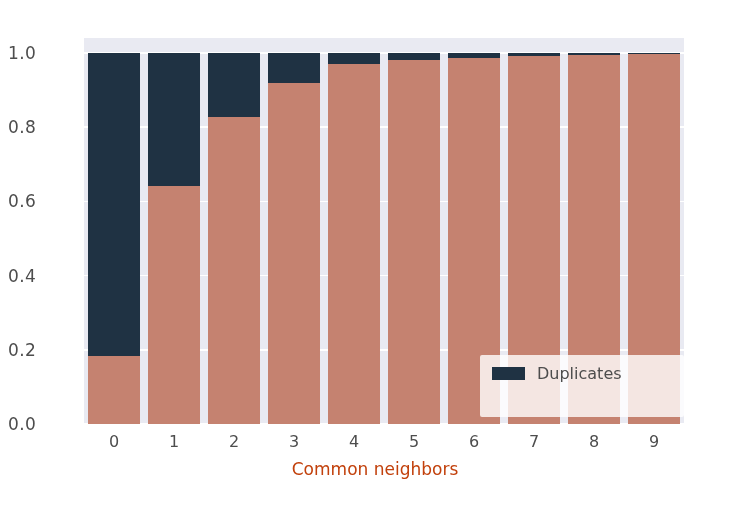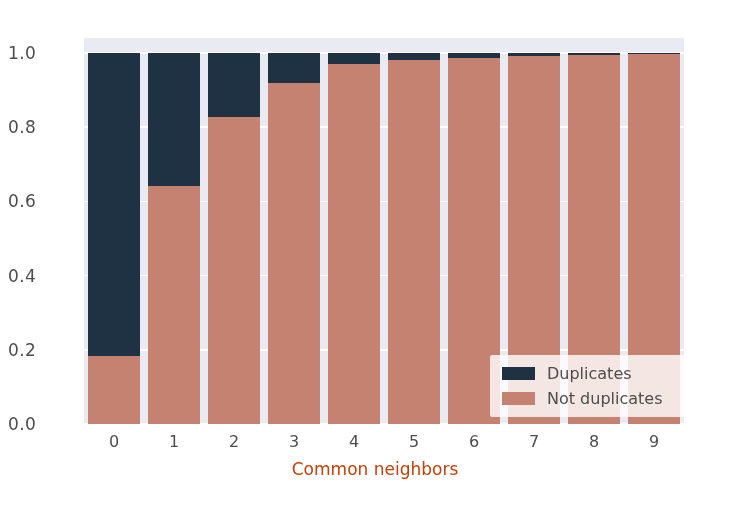--- a/index.html
+++ b/index.html
@@ -104,21 +104,20 @@
     top: 355px;
     width: 204px;
     height: 62px;
     background: rgba(255,255,255,0.80);
     border-radius: 2px;
     box-sizing: border-box;
     padding: 8px 10px 8px 12px;
     display: flex;
     flex-direction: column;
     justify-content: space-between;
-    margin-left: 10px;
   }
   .legend-row {
     display: flex;
     align-items: center;
     height: 21px;
   }
   .legend-swatch {
     width: 33px;
     height: 13px;
     margin-right: 12px;
@@ -209,19 +208,15 @@
       <div class="xtick" style="left: 654px;">9</div>
     </div>
 
   <div id="xlabel">Common neighbors</div>
 
   <div id="legend">
     <div class="legend-row">
       <span class="legend-swatch" style="background: rgb(31, 50, 67);"></span>
       <span class="legend-label">Duplicates</span>
     </div>
-    <div class="legend-row">
-      <span class="legend-swatch" style="background: rgb(197, 130, 112);"></span>
-      <span class="legend-label">Not duplicates</span>
-    </div>
   </div>
 
 </div>
 
 </body></html>

